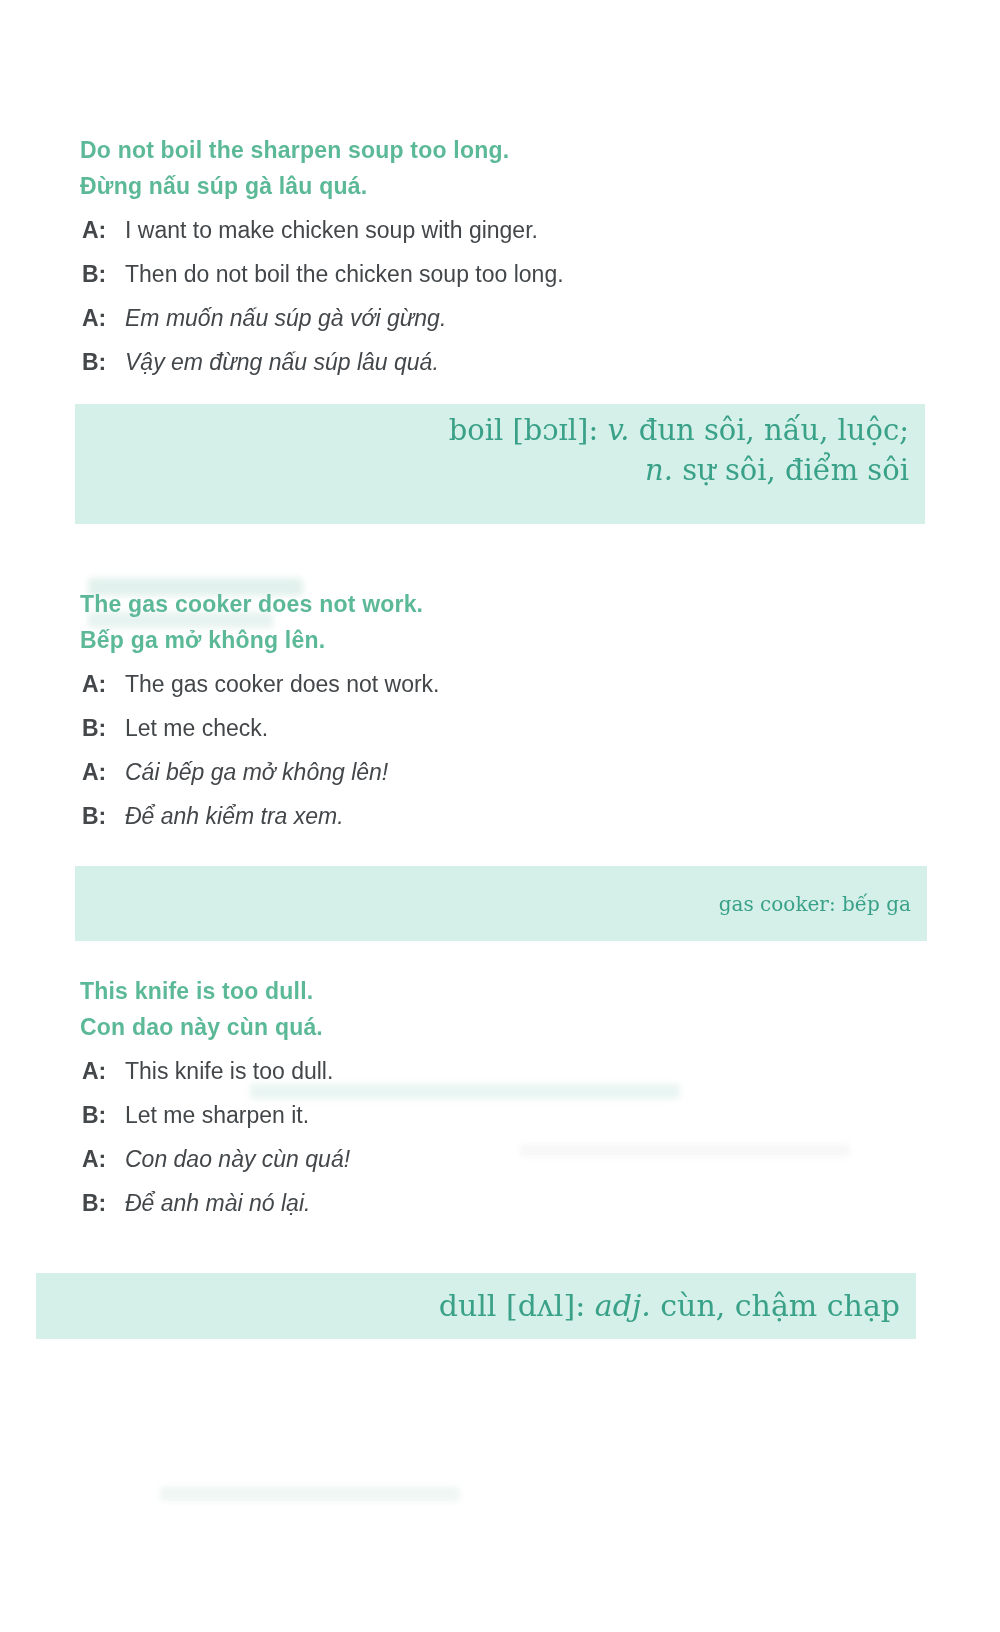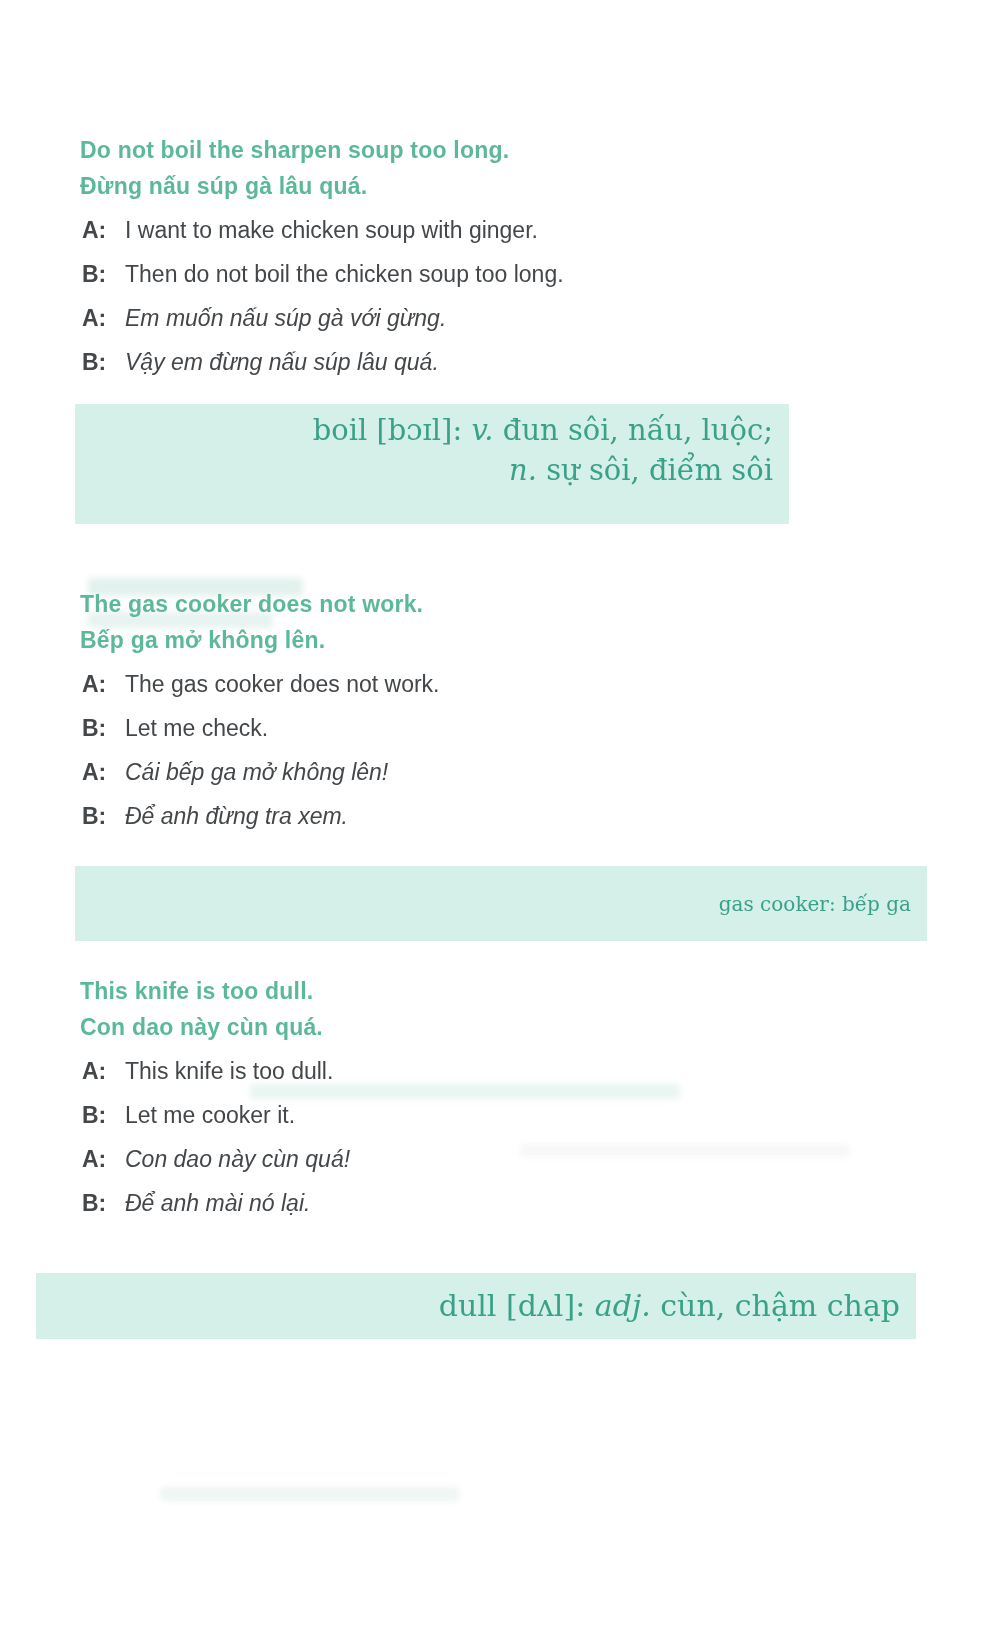--- a/index.html
+++ b/index.html
@@ -40,21 +40,21 @@
     margin-left:75px;
     background:var(--band-bg);
     color:var(--band-text);
     font-family:"DejaVu Serif","Liberation Serif",serif;
     font-size:29px;line-height:40px;
     text-align:right;
     padding-right:16px;box-sizing:border-box;
     display:flex;flex-direction:column;justify-content:center;
   }
   .band .it{font-style:italic;}
-  section.lesson:nth-of-type(1) .band{width:714px;height:120px;margin-top:30px;justify-content:flex-start;padding-top:6px;}
+  section.lesson:nth-of-type(1) .band{width:850px;height:120px;margin-top:30px;justify-content:flex-start;padding-top:6px;}
   section.lesson:nth-of-type(2) .band{width:852px;height:75px;margin-top:38px;font-size:20px;}
   section.lesson:nth-of-type(3) .band{width:880px;height:66px;margin-top:58px;font-size:30px;margin-left:36px;}
   .vline{display:block;}
 
   .smudge{position:absolute;filter:blur(3px);border-radius:4px;pointer-events:none;}
 </style>
 </head>
 <body>
 
 <div class="page">
@@ -102,41 +102,41 @@
           <div class="row">
             <span class="spk">B:</span>
             <span class="txt">Let me check.</span>
           </div>
           <div class="row">
             <span class="spk">A:</span>
             <span class="txt it">Cái bếp ga mở không lên!</span>
           </div>
           <div class="row">
             <span class="spk">B:</span>
-            <span class="txt it">Để anh đừng tra xem.</span>
+            <span class="txt it">Để anh kiểm tra xem.</span>
           </div>
         </div>
     <div class="band">
           <div class="vline"><span>gas cooker: bếp ga</span></div>
         </div>
   </section>
 
   <section class="lesson">
     <h2 class="title">
       <span class="t-en">This knife is too dull.</span>
       <span class="t-vi">Con dao này cùn quá.</span>
     </h2>
     <div class="dialogue">
           <div class="row">
             <span class="spk">A:</span>
             <span class="txt">This knife is too dull.</span>
           </div>
           <div class="row">
             <span class="spk">B:</span>
-            <span class="txt">Let me cooker it.</span>
+            <span class="txt">Let me sharpen it.</span>
           </div>
           <div class="row">
             <span class="spk">A:</span>
             <span class="txt it">Con dao này cùn quá!</span>
           </div>
           <div class="row">
             <span class="spk">B:</span>
             <span class="txt it">Để anh mài nó lại.</span>
           </div>
         </div>

